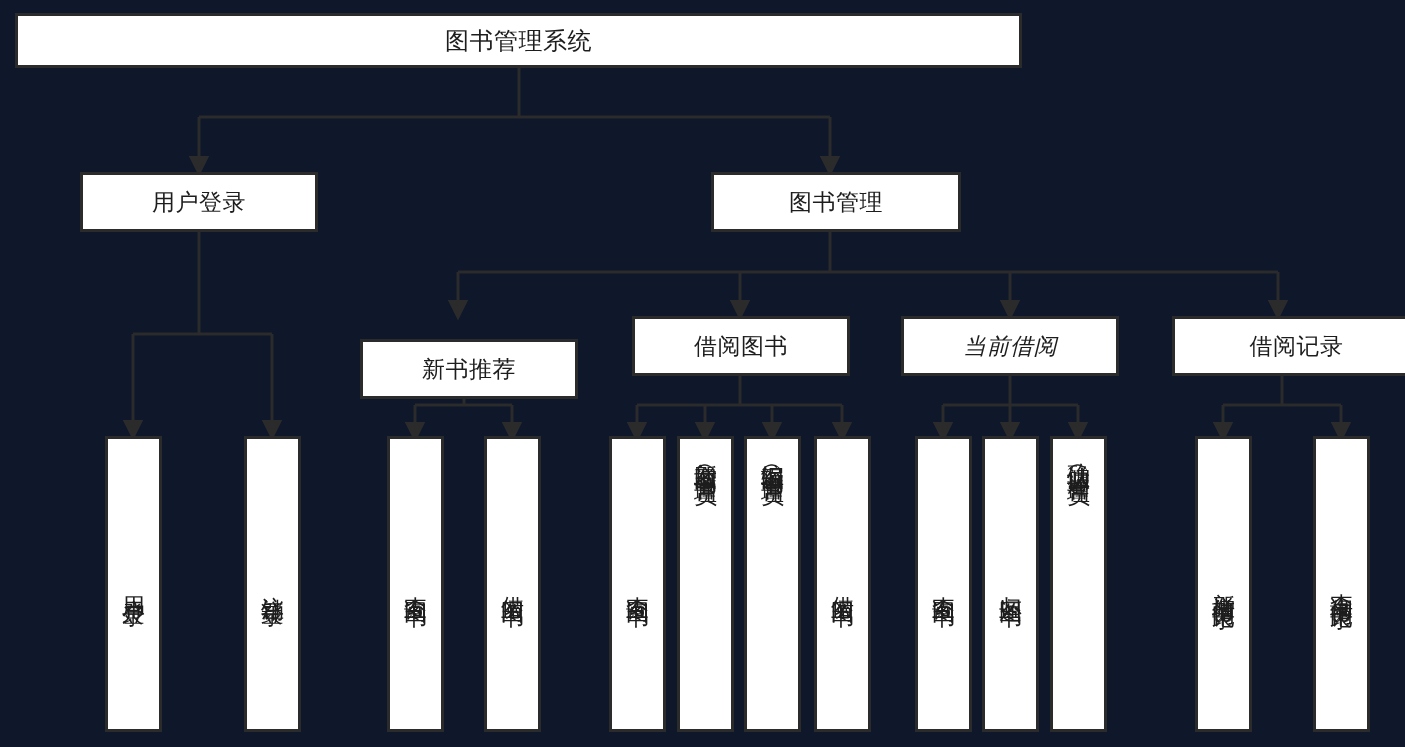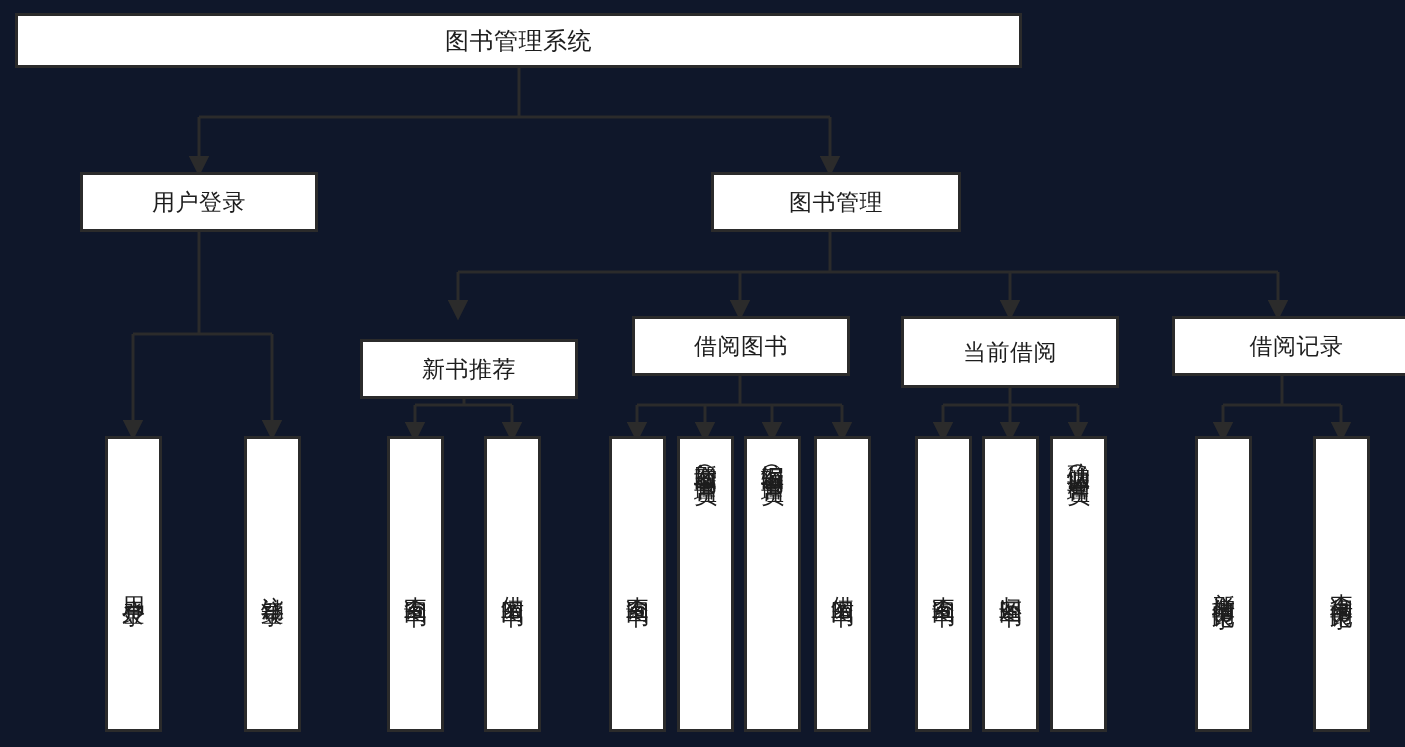--- a/index.html
+++ b/index.html
@@ -142,21 +142,21 @@
   <div class="node horiz" style="left:711px; top:172px; width:250px; height:60px;">
     <span class="node-label">图书管理</span>
   </div>
 
   <div class="node horiz" style="left:360px; top:316px; width:218px; height:60px;margin-top:23px;">
     <span class="node-label">新书推荐</span>
   </div>
   <div class="node horiz" style="left:632px; top:316px; width:218px; height:60px;">
     <span class="node-label">借阅图书</span>
   </div>
-  <div class="node horiz" style="left:901px; top:316px; width:218px; height:72px;">
+  <div class="node horiz" style="left:901px; top:316px; width:218px; height:60px;font-style:italic;">
     <span class="node-label">当前借阅</span>
   </div>
   <div class="node horiz" style="left:1172px; top:316px; width:249px; height:60px;">
     <span class="node-label">借阅记录</span>
   </div>
 
   <div class="node vert centered" style="left:105px; top:436px; width:57px; height:296px;">
     <span class="node-label">用户登录</span>
   </div>
   <div class="node vert centered" style="left:244px; top:436px; width:57px; height:296px;">

